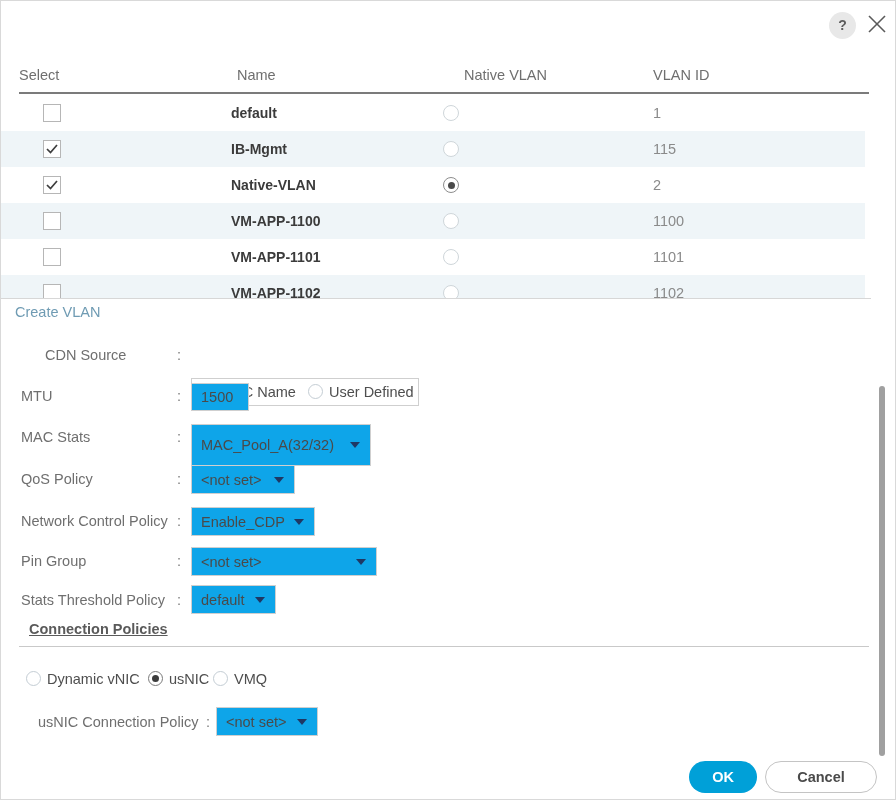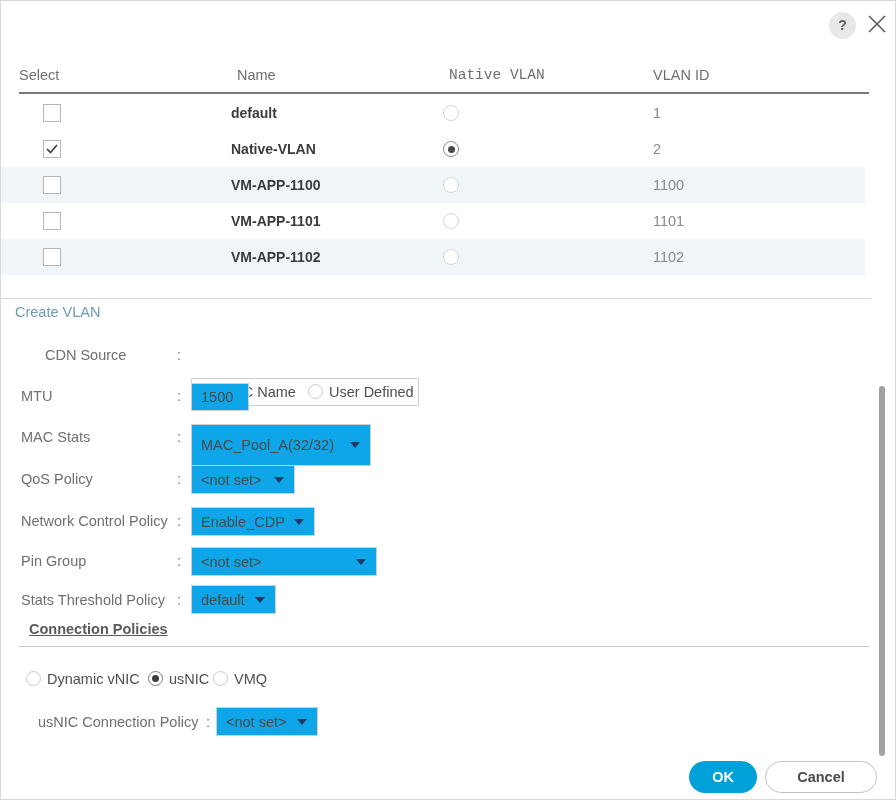--- a/index.html
+++ b/index.html
@@ -70,21 +70,21 @@
   }
   .col-head {
     position: absolute;
     top: 6px;
     font-size: 14.5px;
     color: #6f6f6f;
     white-space: nowrap;
   }
   .col-head.c0 { left: 18px; }
   .col-head.c1 { left: 220px; margin-left: 16px; }
-  .col-head.c2 { left: 448px; font-family: Liberation Mono, monospace; }
+  .col-head.c2 { left: 463px; }
   .col-head.c3 { left: 652px; }
   #header-rule {
     position: absolute;
     left: 18px; top: 91px;
     width: 850px; height: 2px;
     background: #7b7b7b;
   }
 
   #vlan-table-scroll {
     position: absolute;
@@ -326,20 +326,30 @@
   </div>
   <div id="header-rule"></div>
 
   <div id="vlan-table-scroll">
     <div id="vlan-rows">
         <div class="vlan-row">
           <div class="row-check"></div>
           <div class="cell name">default</div>
           <div class="row-radio"></div>
           <div class="cell vlanid">1</div>
+        </div>
+        <div class="vlan-row striped">
+          <div class="row-check">
+            <svg width="16" height="16" viewBox="0 0 16 16">
+              <polyline points="3,8 6.5,11.5 13,4" fill="none" stroke="#3d3d3d" stroke-width="1.7"></polyline>
+            </svg>
+          </div>
+          <div class="cell name">IB-Mgmt</div>
+          <div class="row-radio"></div>
+          <div class="cell vlanid">115</div>
         </div>
         <div class="vlan-row">
           <div class="row-check">
             <svg width="16" height="16" viewBox="0 0 16 16">
               <polyline points="3,8 6.5,11.5 13,4" fill="none" stroke="#3d3d3d" stroke-width="1.7"></polyline>
             </svg>
           </div>
           <div class="cell name">Native-VLAN</div>
           <div class="row-radio checked">
             <div class="dot"></div>

